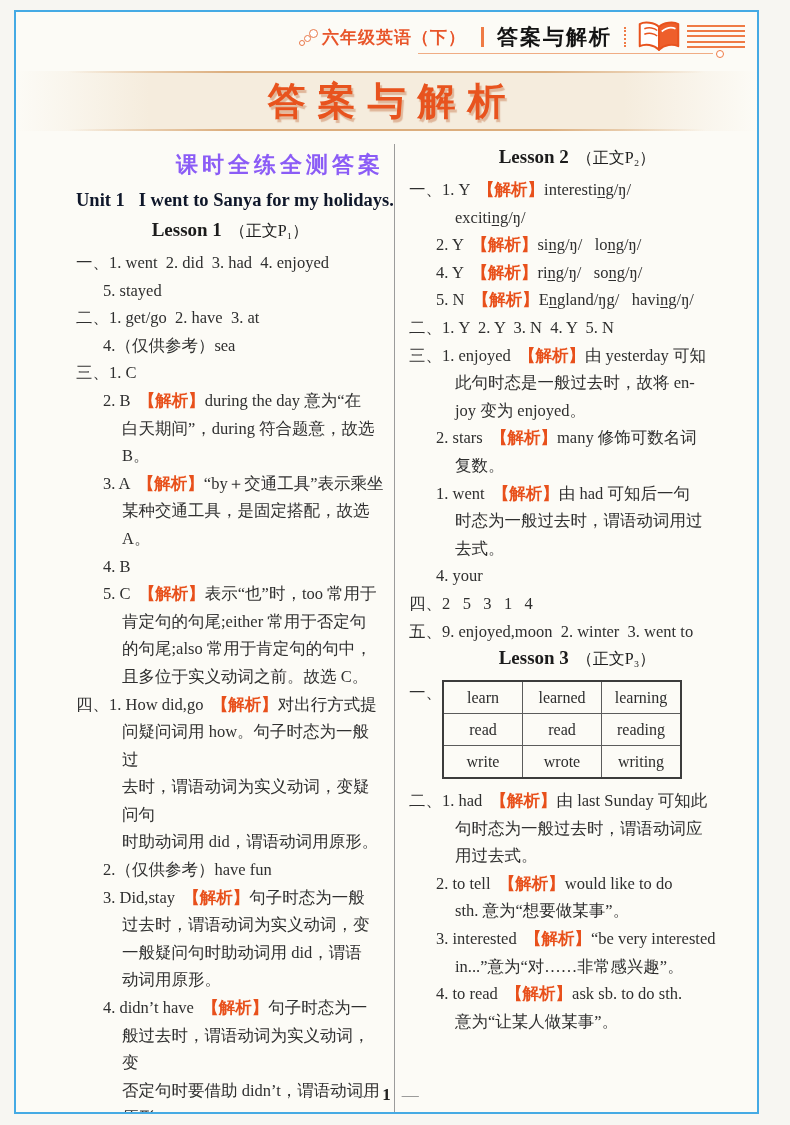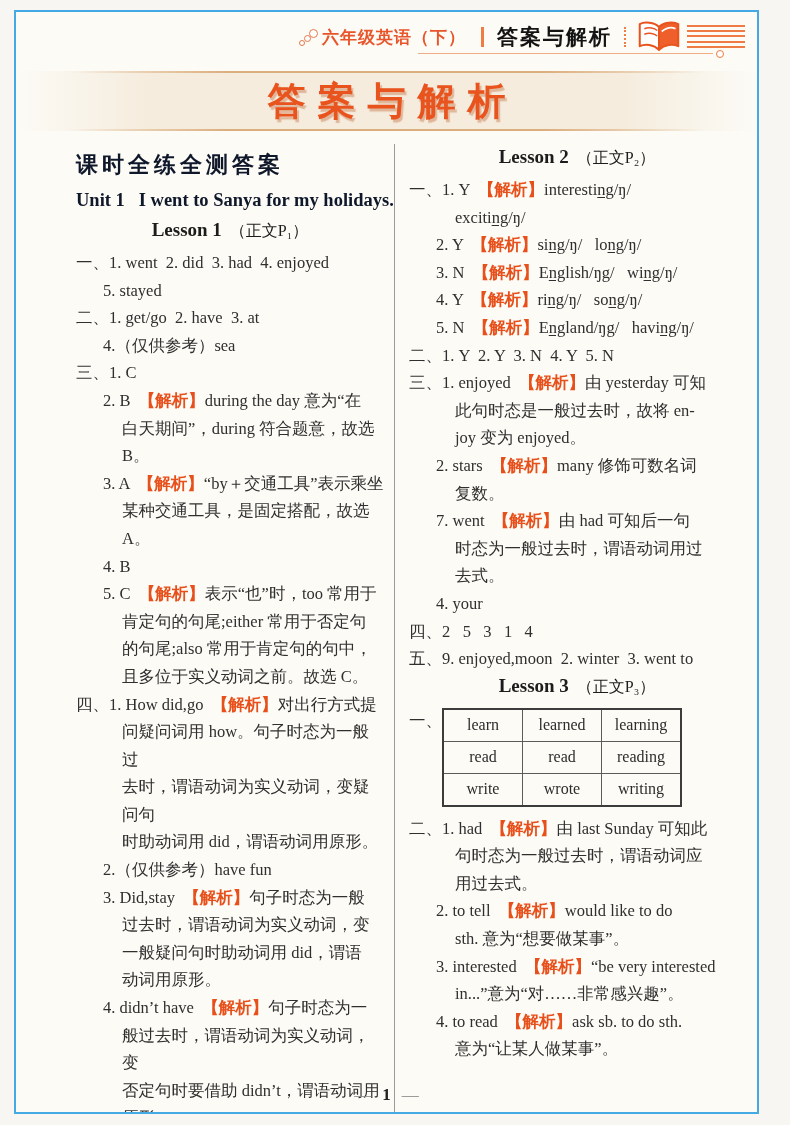--- a/index.html
+++ b/index.html
@@ -39,22 +39,22 @@
     background:linear-gradient(90deg,rgba(220,174,126,0),#dcae7e 25%,#dcae7e 75%,rgba(220,174,126,0));}
   .title-band::before{top:0;}
   .title-band::after{bottom:0;}
   .page-title{margin:0;text-align:center;font-size:38px;line-height:60px;color:#e8531e;
     letter-spacing:12px;text-indent:12px;font-weight:bold;
     text-shadow:2px 3px 1px rgba(190,95,45,.38);}
   
   .columns{display:flex;align-items:stretch;margin-top:13px;min-height:912px;}
   .col-left{width:378px;box-sizing:border-box;padding:0 10px 0 60px;}
   .col-right{flex:1;box-sizing:border-box;border-left:1px solid #9b9b9b;padding:0 12px 0 14px;}
-  .main-heading{font-size:22px;font-weight:bold;text-align:left;letter-spacing:4px;
-    margin:6px 0 10px;color:#0f172a;}
+  .main-heading{font-size:22px;font-weight:bold;text-align:right;letter-spacing:4px;
+    margin:6px 0 10px;color:#8b5cf6;}
   .unit-title{font-size:18.5px;font-weight:bold;color:#0f172a;text-align:center;
     margin:0 0 8px;white-space:pre;}
   .lesson-heading{text-align:center;font-size:19px;margin:2px 0 7px;color:#1c1c1c;white-space:pre;}
   .lesson-name{font-weight:bold;}
   .lesson-page{font-size:16px;margin-left:8px;}
   
   .line{margin:0;font-size:16.5px;line-height:27.6px;color:#2f2f2f;white-space:pre-wrap;}
   .p0{padding-left:46px;text-indent:-46px;}
   .p1{padding-left:46px;text-indent:-19px;}
   .ph{padding-left:46px;}
@@ -142,30 +142,29 @@
           <p class="line ph"><span class="seg-n">原形。</span></p>
         </div>
     </div>
 
     <div class="col-right">
       <div class="lesson-heading"><span class="lesson-name">Lesson 2</span><span class="lesson-page">（正文P₂）</span></div>
       <div id="right-lines-top">
           <p class="line p0"><span class="seg-n">一、1. Y  </span><span class="seg-j">【解析】</span><span class="seg-n">interesti</span><span class="seg-u">ng</span><span class="seg-n">/ŋ/</span></p>
           <p class="line ph"><span class="seg-n">exciti</span><span class="seg-u">ng</span><span class="seg-n">/ŋ/</span></p>
           <p class="line p1"><span class="seg-n">2. Y  </span><span class="seg-j">【解析】</span><span class="seg-n">si</span><span class="seg-u">ng</span><span class="seg-n">/ŋ/   lo</span><span class="seg-u">ng</span><span class="seg-n">/ŋ/</span></p>
-          <p class="line p1"><span class="seg-n">3. N  </span><span class="seg-j">【解析】</span><span class="seg-n">E</span><span class="seg-u">ng</span><span class="seg-n">lish/ŋg/   wi</span><span class="seg-u">ng</span><span class="seg-n">/ŋ/</span></p>
           <p class="line p1"><span class="seg-n">4. Y  </span><span class="seg-j">【解析】</span><span class="seg-n">ri</span><span class="seg-u">ng</span><span class="seg-n">/ŋ/   so</span><span class="seg-u">ng</span><span class="seg-n">/ŋ/</span></p>
           <p class="line p1"><span class="seg-n">5. N  </span><span class="seg-j">【解析】</span><span class="seg-n">E</span><span class="seg-u">ng</span><span class="seg-n">land/ŋg/   havi</span><span class="seg-u">ng</span><span class="seg-n">/ŋ/</span></p>
           <p class="line p0"><span class="seg-n">二、1. Y  2. Y  3. N  4. Y  5. N</span></p>
           <p class="line p0"><span class="seg-n">三、1. enjoyed  </span><span class="seg-j">【解析】</span><span class="seg-n">由 yesterday 可知</span></p>
           <p class="line ph"><span class="seg-n">此句时态是一般过去时，故将 en-</span></p>
           <p class="line ph"><span class="seg-n">joy 变为 enjoyed。</span></p>
           <p class="line p1"><span class="seg-n">2. stars  </span><span class="seg-j">【解析】</span><span class="seg-n">many 修饰可数名词</span></p>
           <p class="line ph"><span class="seg-n">复数。</span></p>
-          <p class="line p1"><span class="seg-n">7. went  </span><span class="seg-j">【解析】</span><span class="seg-n">由 had 可知后一句</span></p>
+          <p class="line p1"><span class="seg-n">1. went  </span><span class="seg-j">【解析】</span><span class="seg-n">由 had 可知后一句</span></p>
           <p class="line ph"><span class="seg-n">时态为一般过去时，谓语动词用过</span></p>
           <p class="line ph"><span class="seg-n">去式。</span></p>
           <p class="line p1"><span class="seg-n">4. your</span></p>
           <p class="line p0"><span class="seg-n">四、2   5   3   1   4</span></p>
           <p class="line p0"><span class="seg-n">五、9. enjoyed,moon  2. winter  3. went to</span></p>
         </div>
       <div class="lesson-heading"><span class="lesson-name">Lesson 3</span><span class="lesson-page">（正文P₃）</span></div>
       <div class="table-block">
         <span class="tbl-marker">一、</span>
         <table class="verb-table">

